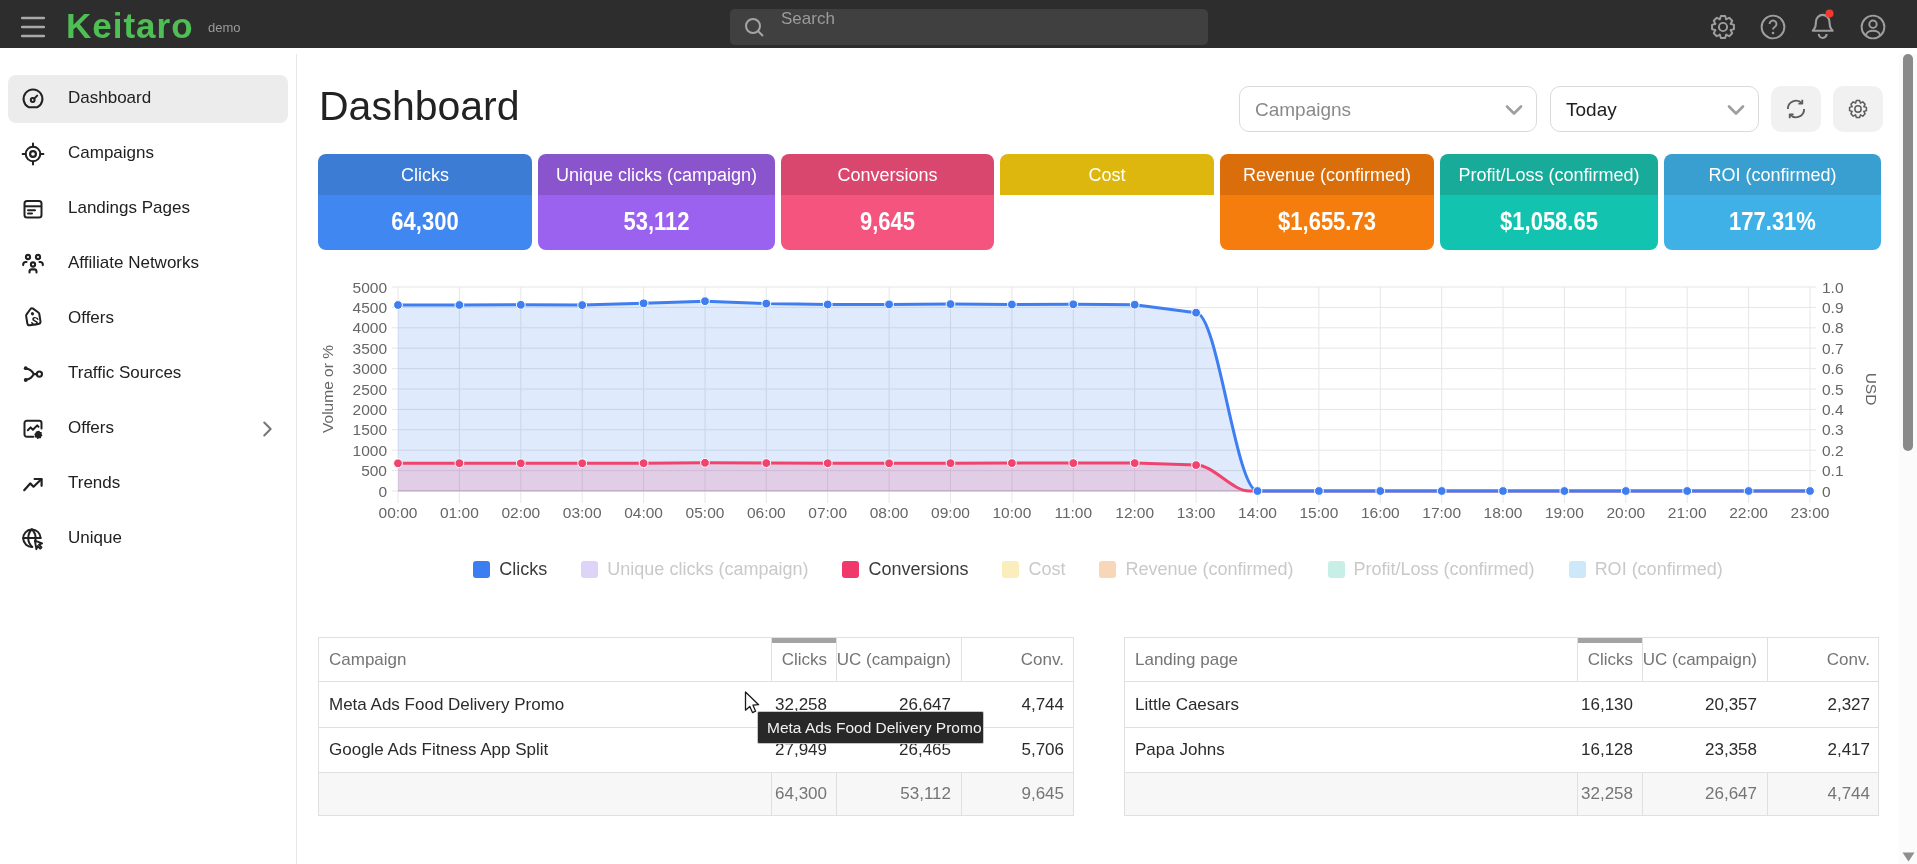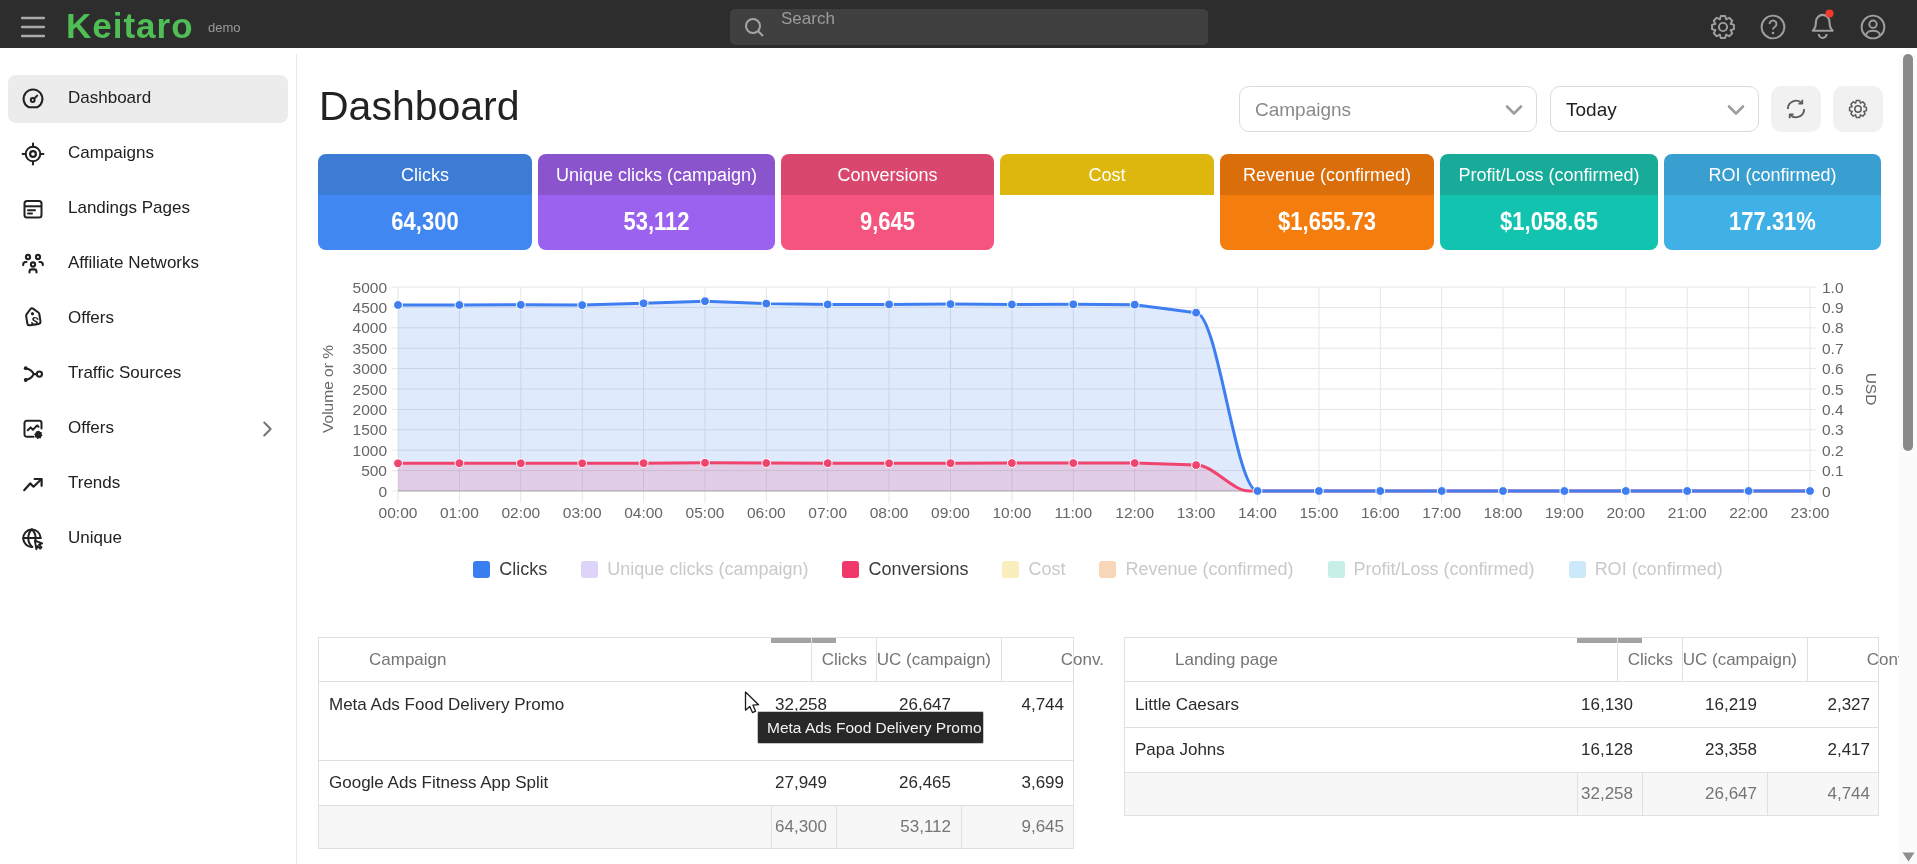--- a/index.html
+++ b/index.html
@@ -40,21 +40,21 @@
 .leg .sq { width:17px; height:17px; border-radius:3px; }
 .leg.on { color:#3c3c3c; }
 .leg.off { color:#c9c9c9; }
 
 
 .dtable { position:absolute; border:1px solid #e0e0e0; font-size:17px; }
 .trow { position:relative; width:100%; border-top:1px solid #e0e0e0; }
 .trow:first-child { border-top:none; }
 .cell { position:absolute; top:0; height:100%; display:flex; align-items:center; overflow:hidden; white-space:nowrap; }
 .cell.r { justify-content:flex-end; }
-.hdr { color:#757575;margin-left:40px; }
+.hdr { color:#757575; }
 .tot { background:#f7f7f7; color:#757575; }
 .body-t { color:#2b2b2b; }
 
 
 #sb-thumb { position:absolute; left:1903px; top:54px; width:10px; height:397px; background:#8a8a8a; border-radius:5px; z-index:40; }
 #sb-track { position:absolute; left:1899px; top:54px; width:18px; height:810px; background:#fbfbfb; z-index:35; }
 
 
 #tooltip { position:absolute; left:757px; top:711px; width:227px; height:33px; background:#282828; border:1px solid #c6c6c6; border-radius:2px; z-index:50;
   color:#f3f3f3; font-size:15.5px; line-height:31px; padding-left:9px; white-space:nowrap; }
@@ -396,25 +396,25 @@
       <div class="cell hdr r" style="left:452px;width:56px;border-left:1px solid #e0e0e0;padding-left:1px;">Clicks</div>
       <div class="cell hdr r" style="left:517px;width:115px;border-left:1px solid #e0e0e0;">UC (campaign)</div>
       <div class="cell hdr r" style="left:642px;width:103px;border-left:1px solid #e0e0e0;">Conv.</div>
     </div>
     <div class="trow body-t" style="height:46px;">
       <div class="cell" style="left:10px;width:442px;">Meta Ads Food Delivery Promo</div>
       <div class="cell r" style="left:452px;width:56px;">32,258</div>
       <div class="cell r" style="left:517px;width:115px;">26,647</div>
       <div class="cell r" style="left:642px;width:103px;">4,744</div>
     </div>
-    <div class="trow body-t" style="height:45px;margin-top:33px;">
+    <div class="trow body-t" style="height:45px;">
       <div class="cell" style="left:10px;width:442px;">Google Ads Fitness App Split</div>
       <div class="cell r" style="left:452px;width:56px;">27,949</div>
       <div class="cell r" style="left:517px;width:115px;">26,465</div>
-      <div class="cell r" style="left:642px;width:103px;">3,699</div>
+      <div class="cell r" style="left:642px;width:103px;">5,706</div>
     </div>
     <div class="trow tot" style="height:43px;">
       <div class="cell" style="left:10px;width:442px;"></div>
       <div class="cell r" style="left:452px;width:56px;border-left:1px solid #e0e0e0;padding-left:1px;">
         <span>64,300</span>
       </div>
       <div class="cell r" style="left:517px;width:115px;border-left:1px solid #e0e0e0;">
         <span>53,112</span>
       </div>
       <div class="cell r" style="left:642px;width:103px;border-left:1px solid #e0e0e0;">
@@ -426,21 +426,21 @@
     <div class="trow" style="height:43px;text-decoration:underline;">
       <div style="position:absolute;left:452px;top:0;width:65px;height:5px;background:#a3a3a3;"></div>
       <div class="cell hdr" style="left:10px;width:442px;">Landing page</div>
       <div class="cell hdr r" style="left:452px;width:56px;border-left:1px solid #e0e0e0;padding-left:1px;">Clicks</div>
       <div class="cell hdr r" style="left:517px;width:115px;border-left:1px solid #e0e0e0;">UC (campaign)</div>
       <div class="cell hdr r" style="left:642px;width:103px;border-left:1px solid #e0e0e0;">Conv.</div>
     </div>
     <div class="trow body-t" style="height:46px;">
       <div class="cell" style="left:10px;width:442px;">Little Caesars</div>
       <div class="cell r" style="left:452px;width:56px;">16,130</div>
-      <div class="cell r" style="left:517px;width:115px;">16,219</div>
+      <div class="cell r" style="left:517px;width:115px;">20,357</div>
       <div class="cell r" style="left:642px;width:103px;">2,327</div>
     </div>
     <div class="trow body-t" style="height:45px;">
       <div class="cell" style="left:10px;width:442px;">Papa Johns</div>
       <div class="cell r" style="left:452px;width:56px;">16,128</div>
       <div class="cell r" style="left:517px;width:115px;">23,358</div>
       <div class="cell r" style="left:642px;width:103px;">2,417</div>
     </div>
     <div class="trow tot" style="height:43px;">
       <div class="cell" style="left:10px;width:442px;"></div>

